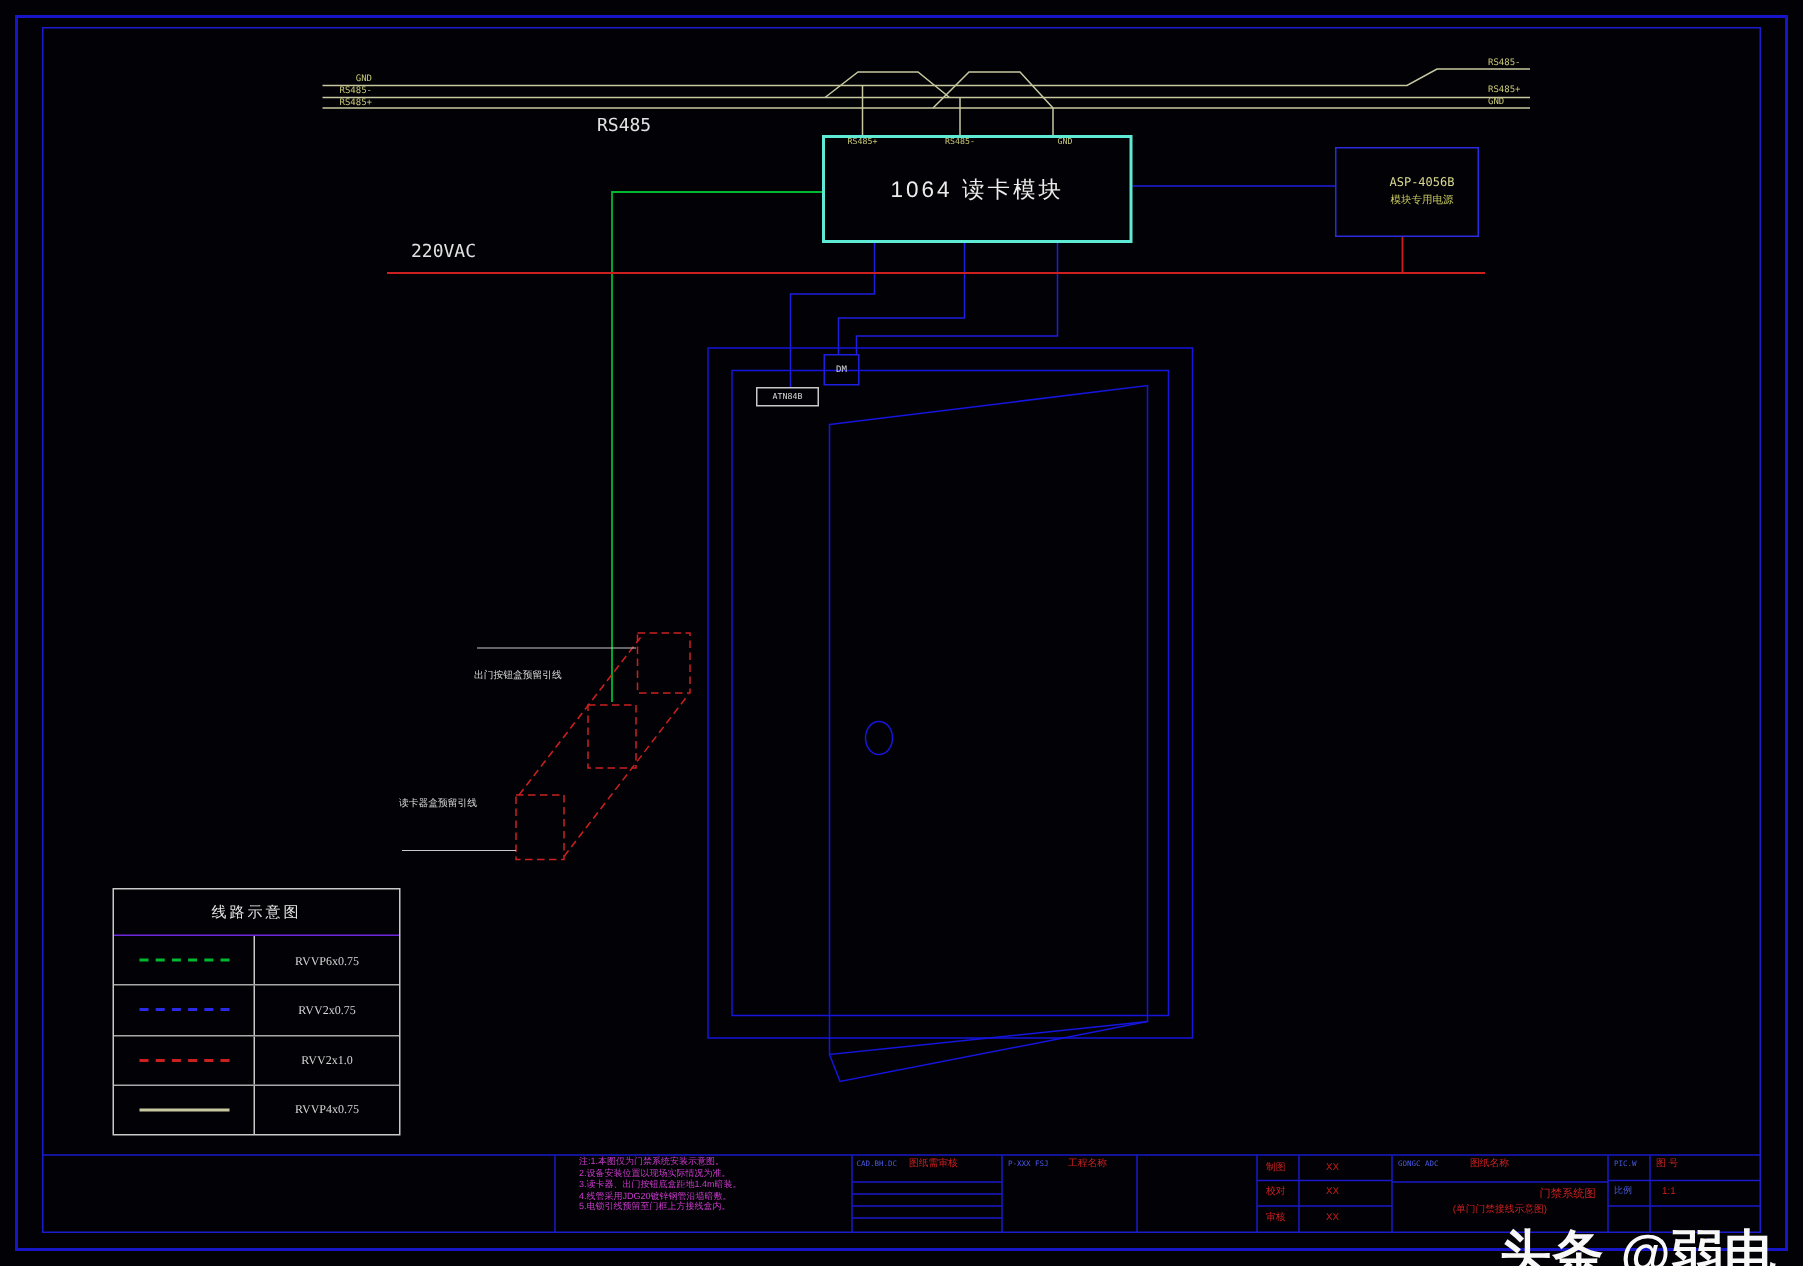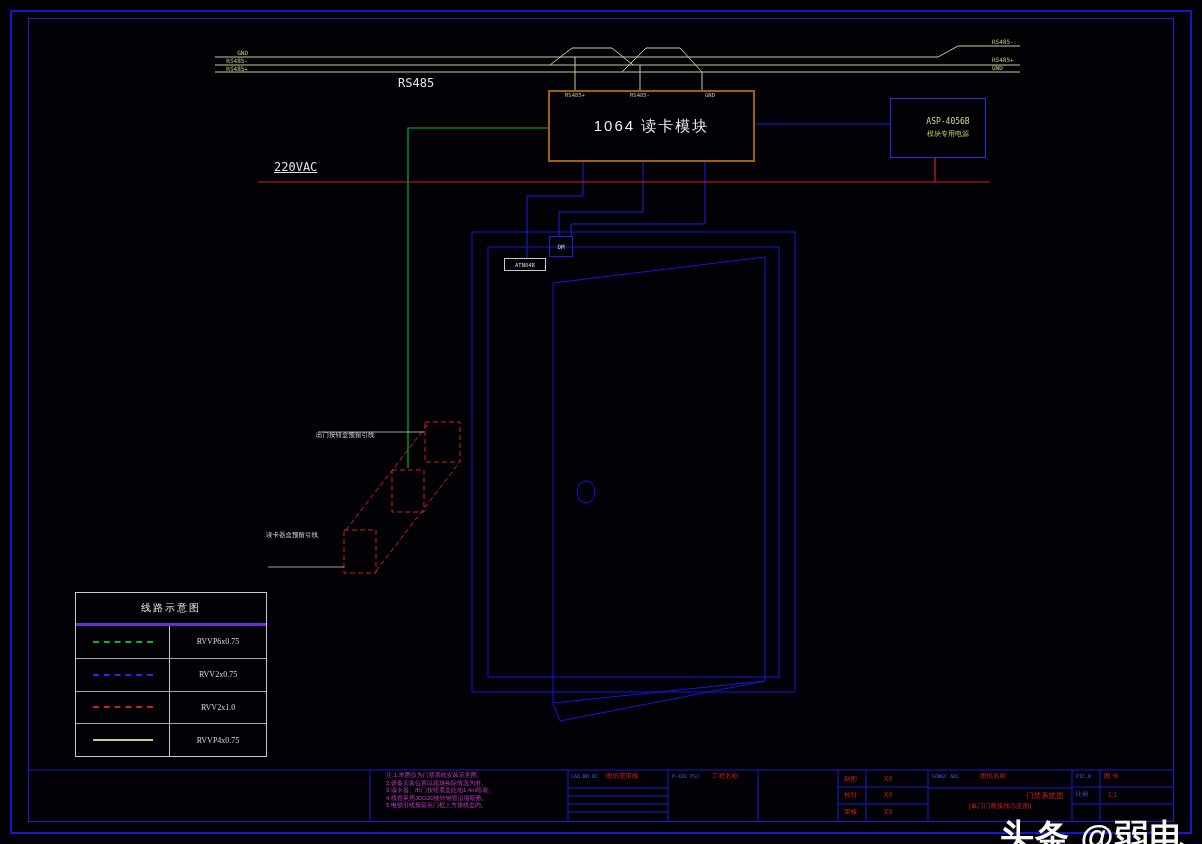--- a/index.html
+++ b/index.html
@@ -7,33 +7,33 @@
     position:relative;width:1202px;height:844px;background:#020206;
     font-family:"Liberation Sans",sans-serif;overflow:hidden;
   }
   .abs{position:absolute;}
   .outer-border{left:10px;top:10px;width:1182px;height:824px;border:2px solid #1616c8;box-sizing:border-box;}
   .inner-border{left:28px;top:18px;width:1146px;height:804px;border:1px solid #1b1bd0;box-sizing:border-box;}
   svg.draw{left:0;top:0;width:1202px;height:844px;pointer-events:none;}
   .tlabel{color:#c8c878;font-size:6px;line-height:6px;font-family:"DejaVu Sans Mono",monospace;white-space:nowrap;}
   .wlabel{color:#dedede;font-size:6.5px;line-height:7px;font-family:"DejaVu Sans Mono",monospace;white-space:nowrap;}
   .caption{color:#e2e2e2;font-size:12px;line-height:12px;font-family:"DejaVu Sans Mono",monospace;white-space:nowrap;}
-  .reader-box{left:548px;top:90px;width:207px;height:72px;border:2px solid #a16207;box-sizing:border-box;
+  .reader-box{left:548px;top:90px;width:207px;height:72px;border:2px solid #5eead4;box-sizing:border-box;
     display:flex;align-items:center;justify-content:center;color:#ececec;font-size:15px;letter-spacing:2px;}
   .psu-box{left:890px;top:98px;width:96px;height:60px;border:1px solid #2a2ae0;box-sizing:border-box;
     display:flex;flex-direction:column;align-items:center;justify-content:center;gap:4px;text-align:left;padding-left:20px;}
   .psu-box .l1{color:#d8d890;font-size:8px;line-height:8px;font-family:"DejaVu Sans Mono",monospace;}
   .psu-box .l2{color:#c8c860;font-size:7px;line-height:8px;}
   .dm-box{left:549px;top:236px;width:24px;height:21px;border:1px solid #1e1ee0;box-sizing:border-box;
     display:flex;align-items:center;justify-content:center;color:#d8d8d8;font-size:6px;font-family:"DejaVu Sans Mono",monospace;}
   .atn-box{left:504px;top:258px;width:42px;height:13px;border:1px solid #c8c8c8;box-sizing:border-box;
     display:flex;align-items:center;justify-content:center;color:#d8d8d8;font-size:5.5px;font-family:"DejaVu Sans Mono",monospace;}
   .legend{left:75px;top:592px;width:192px;height:165px;border:1px solid #c8c8c8;box-sizing:border-box;
     display:flex;flex-direction:column;}
-  .legend .ttl{height:30px;border-bottom:3px solid #6d28d9;display:flex;align-items:center;justify-content:center;
+  .legend .ttl{height:30px;border-bottom:1px solid #6d28d9;display:flex;align-items:center;justify-content:center;
     color:#e8e8e8;font-size:10px;letter-spacing:2px;}
   .legend .row{flex:1;display:flex;border-bottom:1px solid #a8a8a8;}
   .legend .row:last-child{border-bottom:none;}
   .legend .cell-sample{width:93px;border-right:1px solid #c8c8c8;display:flex;align-items:center;justify-content:center;}
   .legend .cell-label{flex:1;display:flex;align-items:center;justify-content:center;color:#d8d8d8;
     font-size:8px;font-family:Liberation Serif, serif;}
   .legend .sample{width:60px;height:0;border-top:2px dashed #888;}
   .notes{left:386px;top:772px;width:180px;color:#cc3ccc;font-size:6px;line-height:7.6px;white-space:nowrap;}
   .tb-blue{color:#4a5ae0;font-size:5px;line-height:6px;font-family:"DejaVu Sans Mono",monospace;white-space:nowrap;}
   .tb-red{color:#cc2020;font-size:6.5px;line-height:7px;white-space:nowrap;}
@@ -128,38 +128,38 @@
 
   <div class="abs tlabel" style="left:992px;top:39px;">RS485-</div>
   <div class="abs tlabel" style="left:992px;top:57px;">RS485+</div>
   <div class="abs tlabel" style="left:992px;top:65px;">GND</div>
 
   <div class="abs tlabel" style="left:553px;top:92px;width:44px;text-align:center;font-size:5.5px;">RS485+</div>
   <div class="abs tlabel" style="left:618px;top:92px;width:44px;text-align:center;font-size:5.5px;">RS485-</div>
   <div class="abs tlabel" style="left:688px;top:92px;width:44px;text-align:center;font-size:5.5px;">GND</div>
 
   <div class="abs caption" style="left:398px;top:77px;">RS485</div>
-  <div class="abs caption" style="left:274px;top:161px;text-decoration:underline;">220VAC</div>
+  <div class="abs caption" style="left:274px;top:161px;">220VAC</div>
 
   <div class="abs reader-box">
     <span>1064 读卡模块</span>
   </div>
   <div class="abs psu-box">
     <span class="l1">ASP-4056B</span>
     <span class="l2">模块专用电源</span>
   </div>
 
   <div class="abs dm-box">
     <span>DM</span>
   </div>
   <div class="abs atn-box">
     <span>ATN84B</span>
   </div>
 
-  <div class="abs wlabel" style="left:316px;top:432px;">出门按钮盒预留引线</div>
+  <div class="abs wlabel" style="left:316px;top:447px;">出门按钮盒预留引线</div>
   <div class="abs wlabel" style="left:266px;top:532px;">读卡器盒预留引线</div>
 
   <div class="abs legend">
     <div class="ttl">线路示意图</div>
     <div class="row">
       <div class="cell-sample">
         <div class="sample" style="border-top-color: rgb(0, 184, 48); border-top-style: dashed;"></div>
       </div>
       <div class="cell-label">RVVP6x0.75</div>
     </div>

